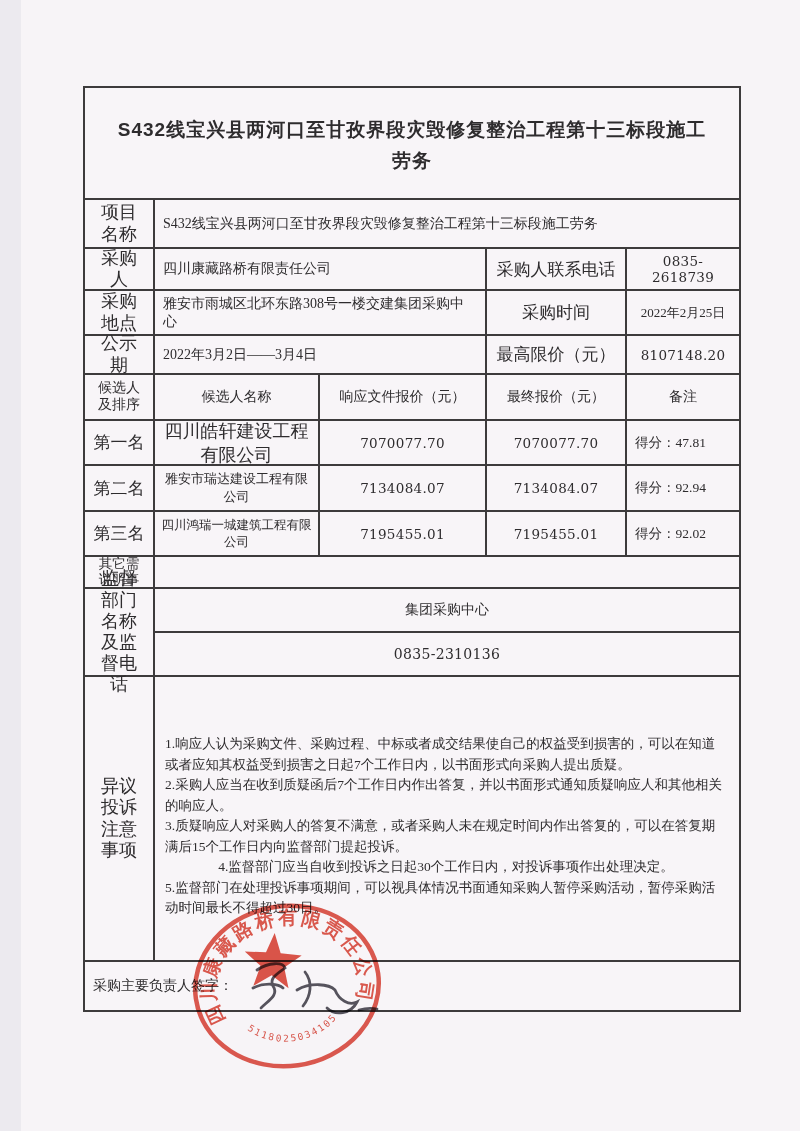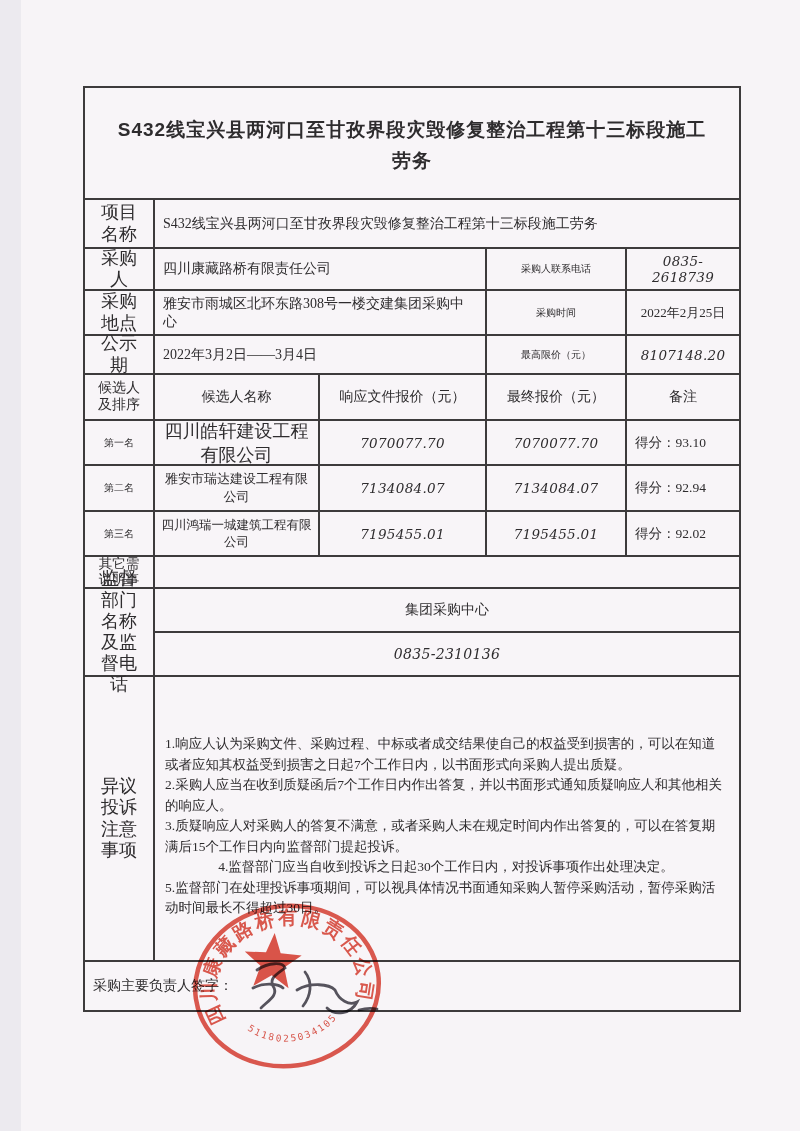--- a/index.html
+++ b/index.html
@@ -17,23 +17,23 @@
   .cell { display:flex; align-items:center; min-width:0; }
   .cell + .cell { border-left:2px solid #3d3b3c; }
   .c1 { width:68px; flex:none; }
   .c2 { width:165px; flex:none; }
   .c3 { width:167px; flex:none; }
   .c4 { width:140px; flex:none; }
   .c5 { flex:1; }
   .m23 { width:332px; flex:none; }   
   .rest { flex:1; }                  
   .label { justify-content:center; text-align:center; padding:2px 9px; font-size:18px; line-height:1.18; }
-  .center { justify-content:center; text-align:center; padding:2px 6px; font-size:10px; }
+  .center { justify-content:center; text-align:center; padding:2px 6px; font-size:17px; }
   .left { justify-content:flex-start; text-align:left; padding:2px 8px; font-size:14px; }
-  .num { font-family:"DejaVu Serif","Liberation Serif",serif; font-size:13.5px; letter-spacing:.3px;font-style:italic; }
+  .num { font-family:"DejaVu Serif","Liberation Serif",serif; font-size:13.5px; letter-spacing:.3px; }
   .titleBlock {
     height:110px; display:flex; flex-direction:column; justify-content:center;
     text-align:center; padding:6px 26px 2px 26px;
   }
   .titleBlock div {
     font-family:"Liberation Sans","DejaVu Sans",sans-serif;
     font-weight:700; font-size:19px; line-height:1.65; letter-spacing:1px;
   }
   .h49{height:49px}.h42{height:42px}.h45{height:45px}.h39{height:39px}
   .h46{height:46px}.h32{height:32px}.h88{height:88px}.h285{height:285px}.h50{height:50px}
@@ -93,21 +93,21 @@
       <div class="cell c3 center headCell">响应文件报价（元）</div>
       <div class="cell c4 center headCell">最终报价（元）</div>
       <div class="cell c5 center headCell">备注</div>
     </div>
 
     <div class="row h45">
       <div class="cell c1 center">第一名</div>
       <div class="cell c2 center" style="font-size:18px">四川皓轩建设工程有限公司</div>
       <div class="cell c3 center num">7070077.70</div>
       <div class="cell c4 center num">7070077.70</div>
-      <div class="cell c5 left" style="font-size:13.5px">得分：93.10</div>
+      <div class="cell c5 left" style="font-size:13.5px">得分：47.81</div>
     </div>
 
     <div class="row h46">
       <div class="cell c1 center">第二名</div>
       <div class="cell c2 center" style="font-size:13px">雅安市瑞达建设工程有限公司</div>
       <div class="cell c3 center num">7134084.07</div>
       <div class="cell c4 center num">7134084.07</div>
       <div class="cell c5 left" style="font-size:13.5px">得分：92.94</div>
     </div>
 

